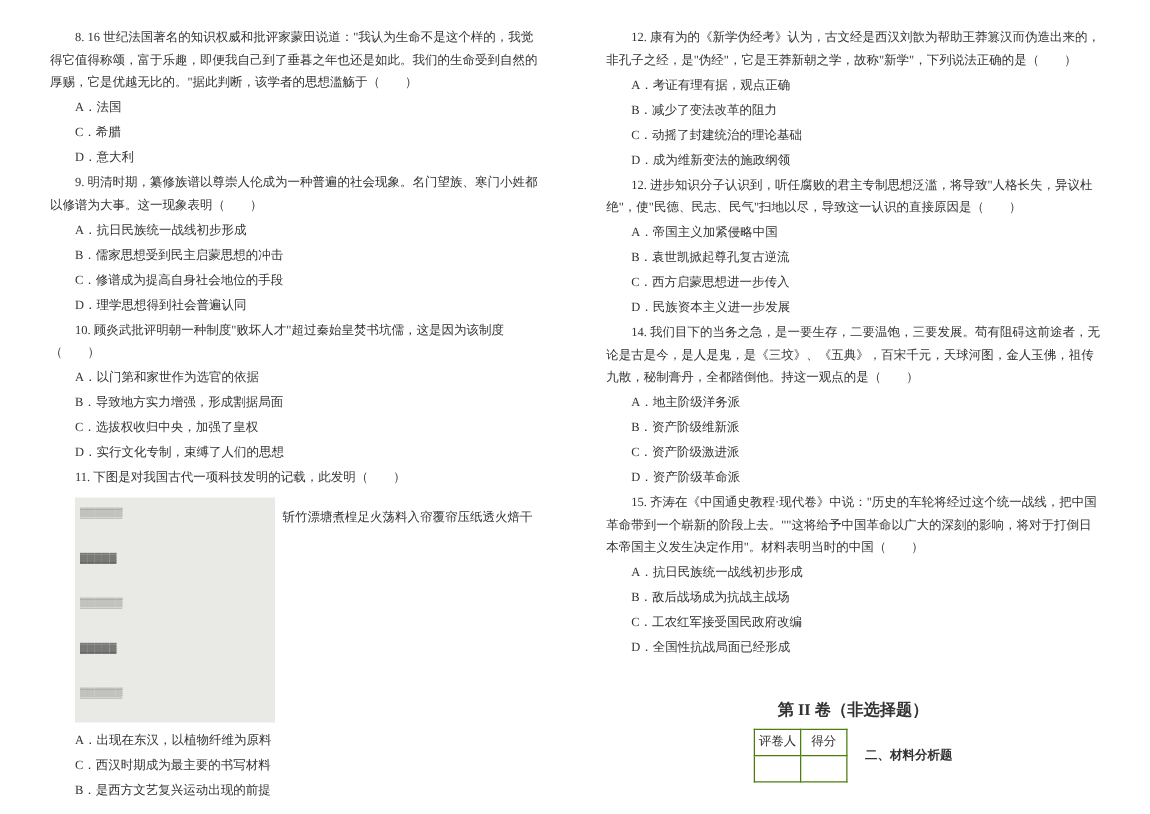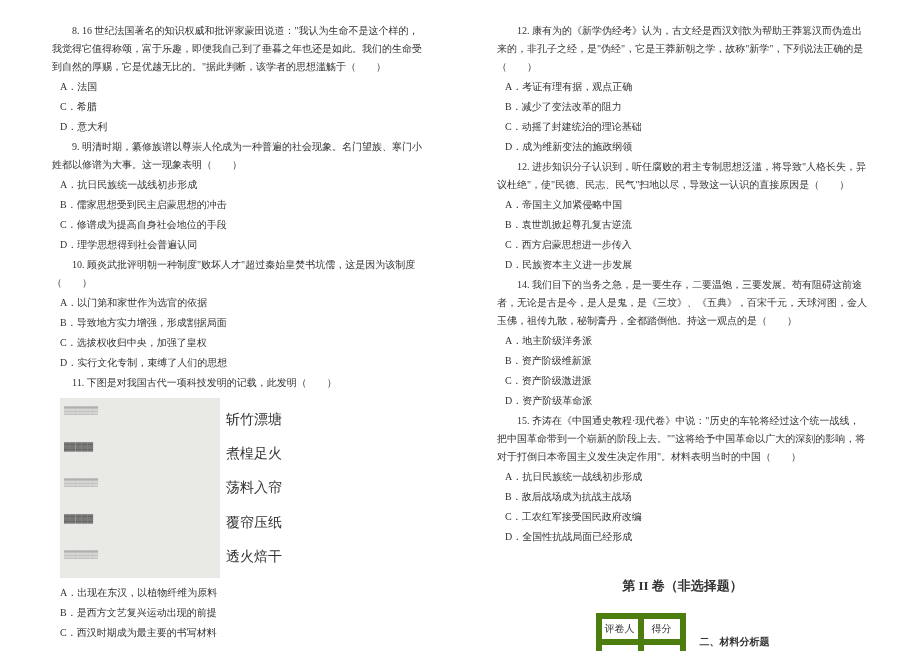--- a/index.html
+++ b/index.html
@@ -12,21 +12,21 @@
     background: #fff;
     display: flex;
     gap: 50px;
   }
   .col {
     flex: 1;
     min-width: 0;
   }
   .q-stem {
     text-indent: 2em;
-    margin: 2px 12px;
+    margin: 2px 0;
   }
   .opt-block {
     padding-left: 2em;
     margin: 2px 0;
   }
   .opt {
     display: block;
     margin: 2px 0;
   }
   .illus {
@@ -43,46 +43,46 @@
     position: relative;
   }
   .ill-left .scribble {
     position: absolute;
     font-size: 8px;
     color: #555;
     left: 4px;
   }
   .ill-right {
     display: flex;
-    flex-direction: column;
+    flex-direction: row;
     justify-content: space-around;
-    font-size: 14px;
+    font-size: 10px;
     padding: 4px 0;
   }
   .ill-row { padding: 4px 0; }
   .section-title {
     text-align: center;
     font-weight: bold;
     font-size: 13px;
     margin-top: 28px;
-    margin-bottom: 16px;
+    margin-bottom: 4px;
   }
   .score-row {
     display: flex;
     align-items: center;
     gap: 14px;
     margin-top: 4px;
     justify-content: center;
   }
   .score-table {
     border-collapse: collapse;
     display: inline-table;
   }
   .score-table td {
-    border: 6px solid #4d7c0f;
+    border: 1px solid #4d7c0f;
     width: 34px;
     height: 18px;
     text-align: center;
     font-size: 10px;
     vertical-align: middle;
   }
   .mat-title {
     font-weight: bold;
     display: inline;
   }
@@ -129,22 +129,22 @@
       <div class="ill-row">斩竹漂塘</div>
       <div class="ill-row">煮楻足火</div>
       <div class="ill-row">荡料入帘</div>
       <div class="ill-row">覆帘压纸</div>
       <div class="ill-row">透火焙干</div>
     </div>
   </div>
 
   <div class="opt-block">
     <span class="opt">A．出现在东汉，以植物纤维为原料</span>
+    <span class="opt">C．西汉时期成为最主要的书写材料</span>
     <span class="opt">B．是西方文艺复兴运动出现的前提</span>
-    <span class="opt">C．西汉时期成为最主要的书写材料</span>
 
   </div>
 
 </div>
 
 <div class="col">
 
   <div class="q-stem">12. 康有为的《新学伪经考》认为，古文经是西汉刘歆为帮助王莽篡汉而伪造出来的，非孔子之经，是"伪经"，它是王莽新朝之学，故称"新学"，下列说法正确的是（　　）</div>
   <div class="opt-block">
     <span class="opt">A．考证有理有据，观点正确</span>

